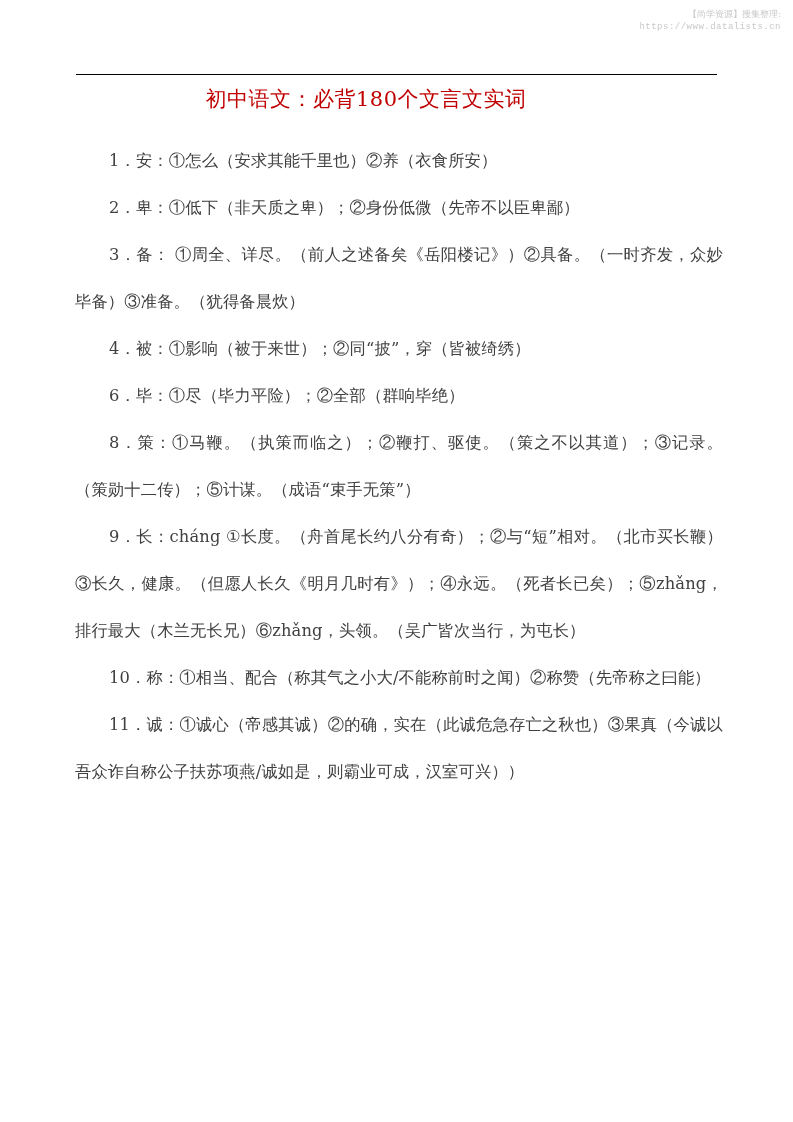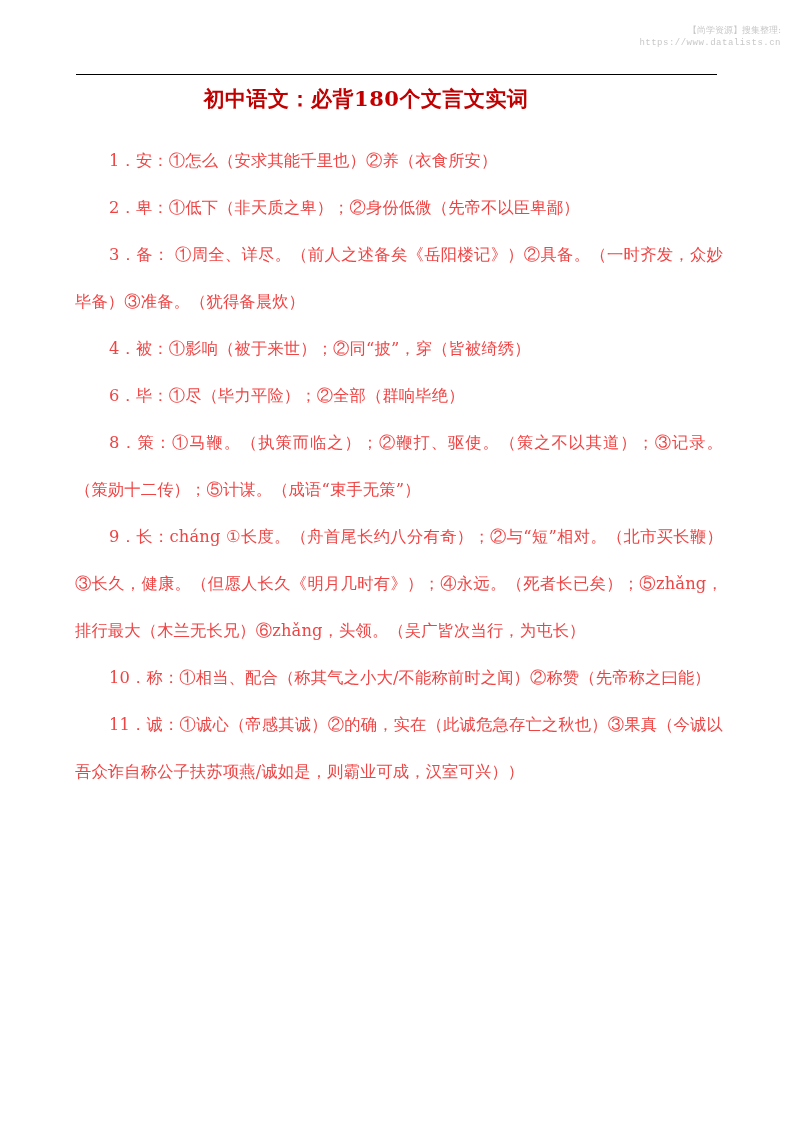--- a/index.html
+++ b/index.html
@@ -10,21 +10,21 @@
     body {
       width: 793px;
       height: 1122px;
       position: relative;
       overflow: hidden;
       font-family: "DejaVu Serif", "Liberation Serif", serif;
       color: #1a1a1a;
     }
     .watermark {
       position: absolute;
-      top: 24px;
+      top: 8px;
       right: 12px;
       text-align: right;
       color: #c8c8c8;
       font-size: 9px;
       line-height: 13px;
     }
     .watermark .wm-line2 {
       font-family: Liberation Mono, monospace;
       letter-spacing: 0.5px;
     }
@@ -36,21 +36,21 @@
       height: 1px;
       background: #000000;
     }
     .title {
       position: absolute;
       top: 82px;
       left: 0;
       width: 732px;
       text-align: center;
       font-size: 21px;
-      font-weight: bold;
+      font-weight: normal;
       line-height: 34px;
       letter-spacing: 0.5px;
     }
     .content {
       position: absolute;
       top: 137px;
       left: 75px;
       width: 648px;
     }
     .entry {
@@ -67,21 +67,21 @@
 
 <div class="watermark">
   <div class="wm-line1">【尚学资源】搜集整理:</div>
   <div class="wm-line2">https://www.datalists.cn</div>
 </div>
 
 <div class="rule"></div>
 
 <div class="title" style="color: rgb(192, 0, 0);">初中语文：必背180个文言文实词</div>
 
-<div class="content" style="color: #ef4444;">
+<div class="content" style="color: #404040;">
   <p class="entry">1．安：①怎么（安求其能千里也）②养（衣食所安）</p>
   <p class="entry">2．卑：①低下（非天质之卑）；②身份低微（先帝不以臣卑鄙）</p>
   <p class="entry">3．备： ①周全、详尽。（前人之述备矣《岳阳楼记》）②具备。（一时齐发，众妙毕备）③准备。（犹得备晨炊）</p>
   <p class="entry">4．被：①影响（被于来世）；②同“披”，穿（皆被绮绣）</p>
   <p class="entry">6．毕：①尽（毕力平险）；②全部（群响毕绝）</p>
   <p class="entry">8．策：①马鞭。（执策而临之）；②鞭打、驱使。（策之不以其道）；③记录。（策勋十二传）；⑤计谋。（成语“束手无策”）</p>
   <p class="entry">9．长：cháng ①长度。（舟首尾长约八分有奇）；②与“短”相对。（北市买长鞭）③长久，健康。（但愿人长久《明月几时有》）；④永远。（死者长已矣）；⑤zhǎng，排行最大（木兰无长兄）⑥zhǎng，头领。（吴广皆次当行，为屯长）</p>
   <p class="entry">10．称：①相当、配合（称其气之小大/不能称前时之闻）②称赞（先帝称之曰能）</p>
   <p class="entry">11．诚：①诚心（帝感其诚）②的确，实在（此诚危急存亡之秋也）③果真（今诚以吾众诈自称公子扶苏项燕/诚如是，则霸业可成，汉室可兴））</p>
 </div>

